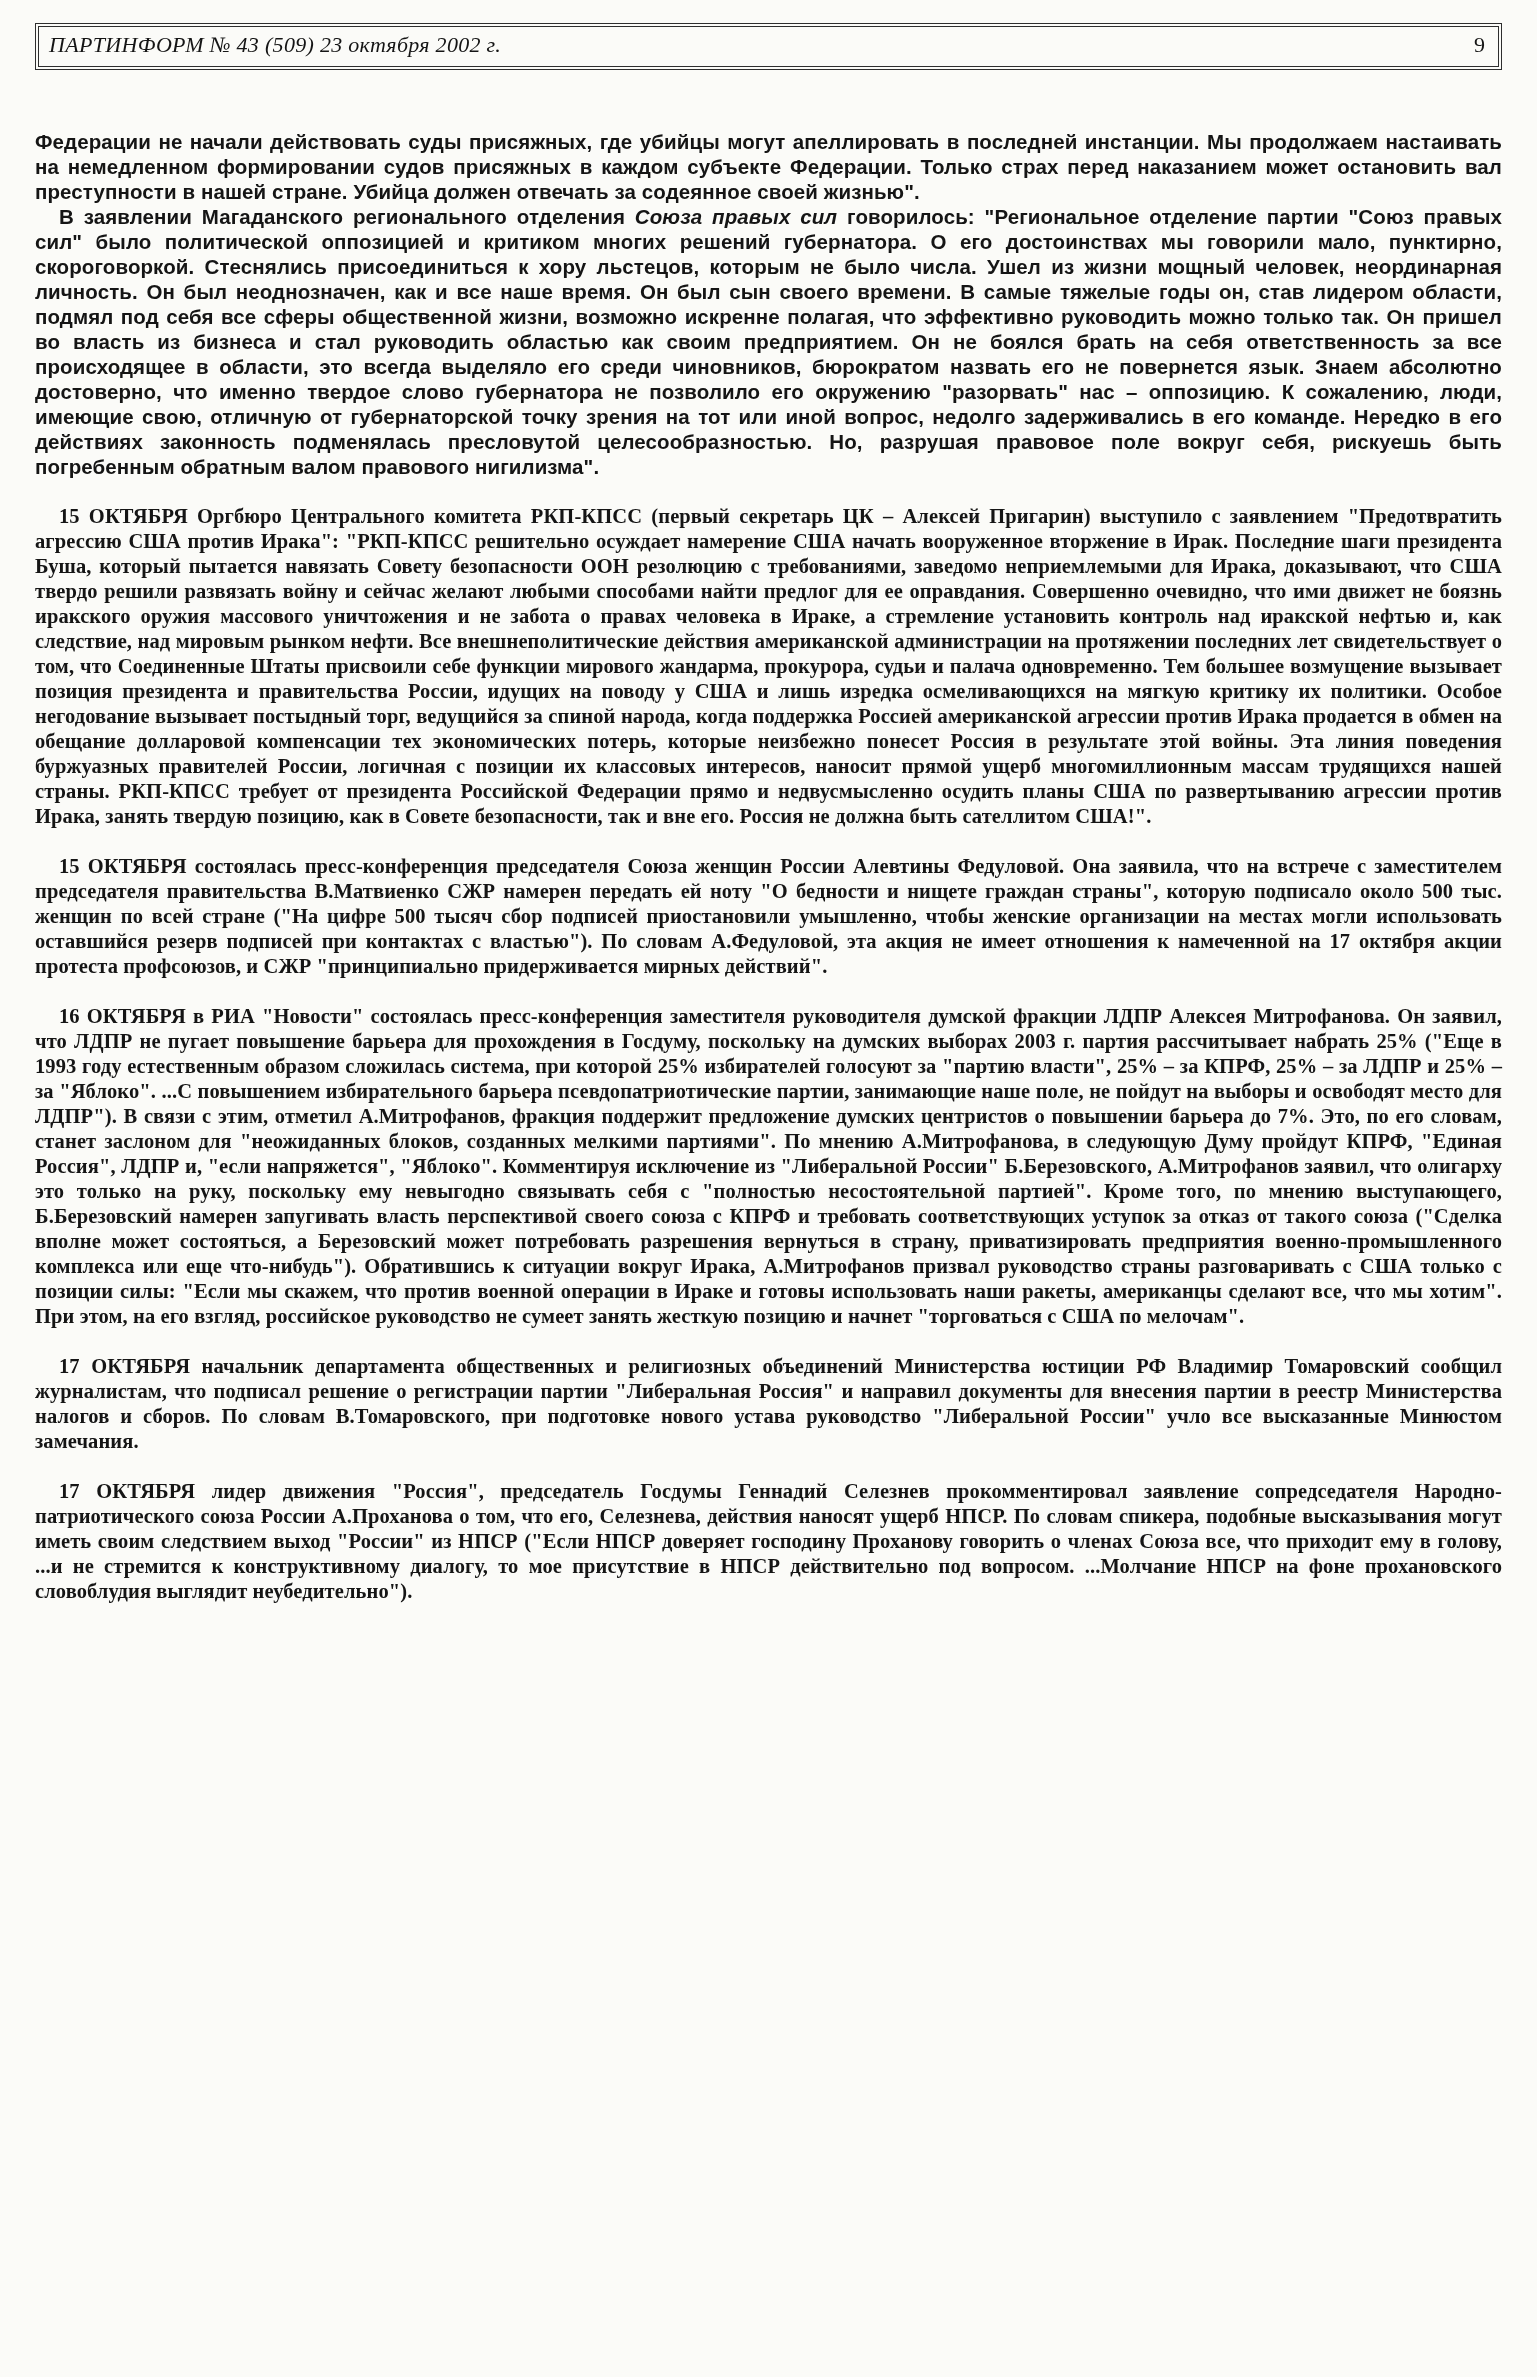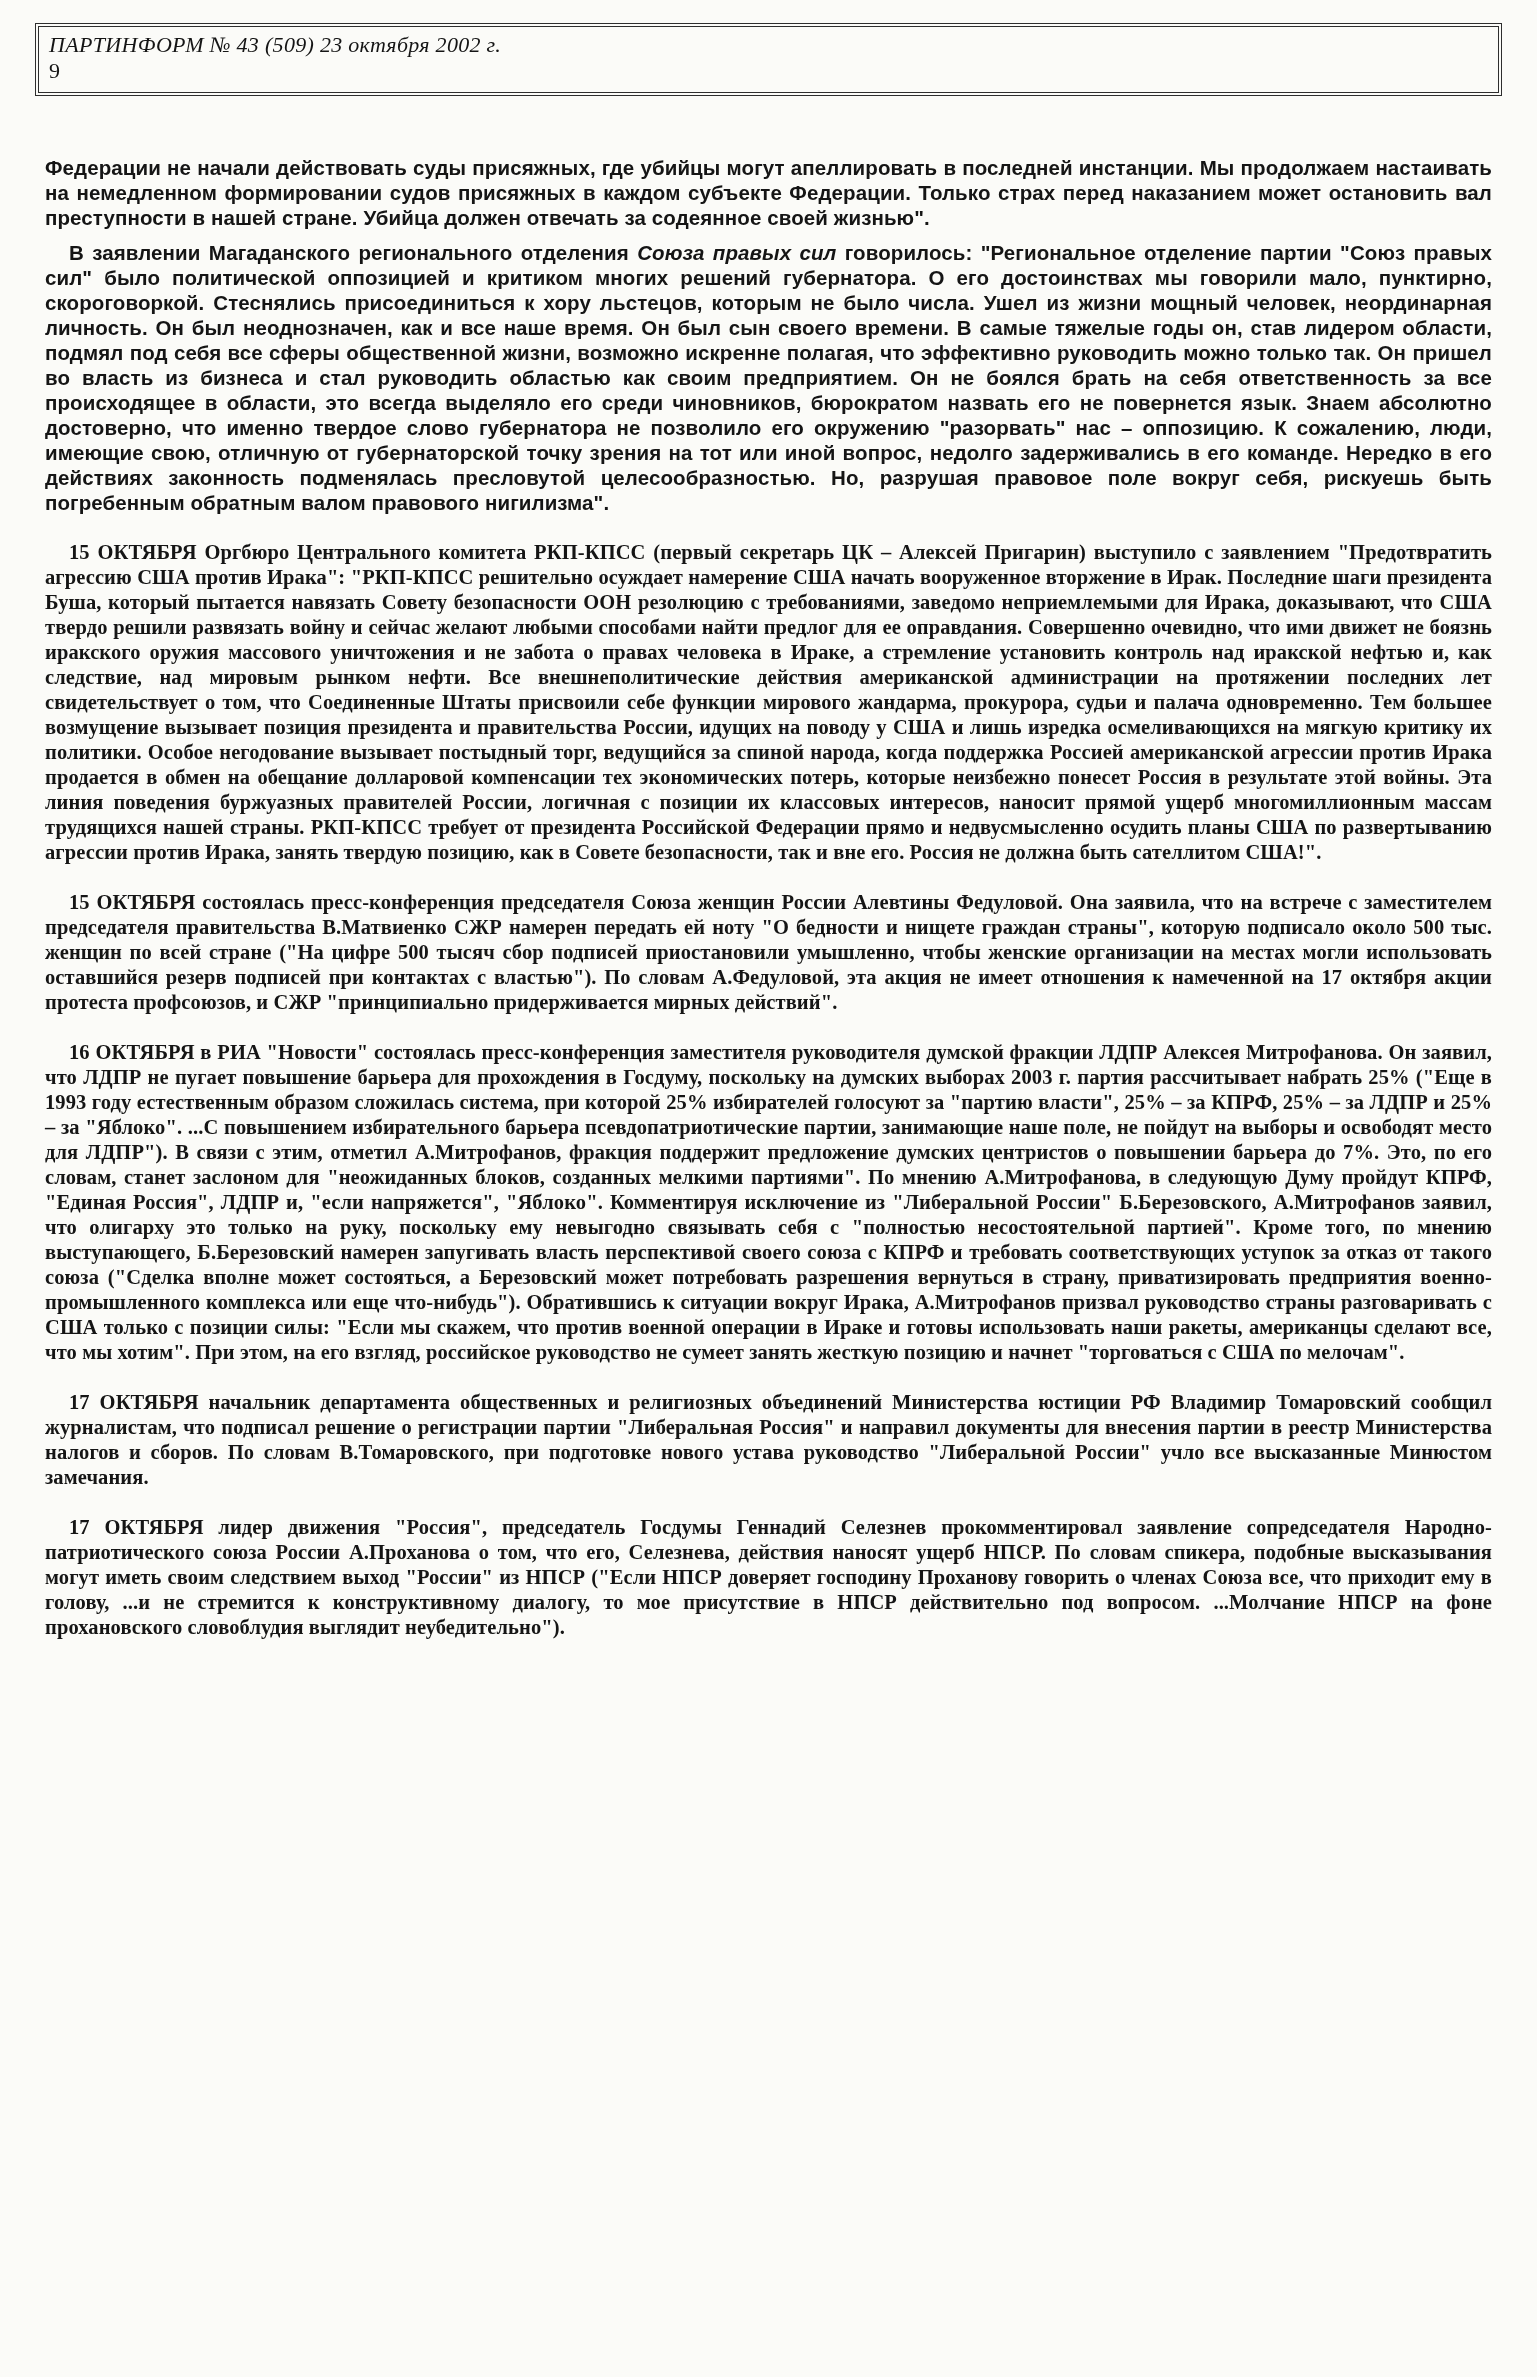--- a/index.html
+++ b/index.html
@@ -21,41 +21,40 @@
     border: 1.9px solid #2e2e2e;
     padding: 1.9px;
     background: #fbfbf8;
   }
   .header-inner {
     border: 1.3px solid #2e2e2e;
     display: flex;
     justify-content: space-between;
     align-items: baseline;
     padding: 5.1px 13px 7.7px 10.2px;
-    flex-direction: column;
   }
   .header-title {
     font-family: "Liberation Serif", serif;
     font-style: italic;
     font-size: 22px;
     letter-spacing: 0.3px;
   }
   .page-number {
     font-family: "Liberation Serif", serif;
     font-size: 22px;
   }
   .body-text {
     margin-top: 59px;
     font-size: 20.5px;
     line-height: 25px;
     font-weight: bold;
     text-align: justify;
     letter-spacing: 0.1px;
   }
-  .para { margin: 10px; }
+  .para { margin: 0; }
   .para.indent { text-indent: 24px; }
   .para.gap { margin-top: 25px; font-family: Liberation Serif, serif; }
   .run { }
   .run-emphasis {
     font-style: italic;
   }
 </style>
 </head>
 <body>
 

